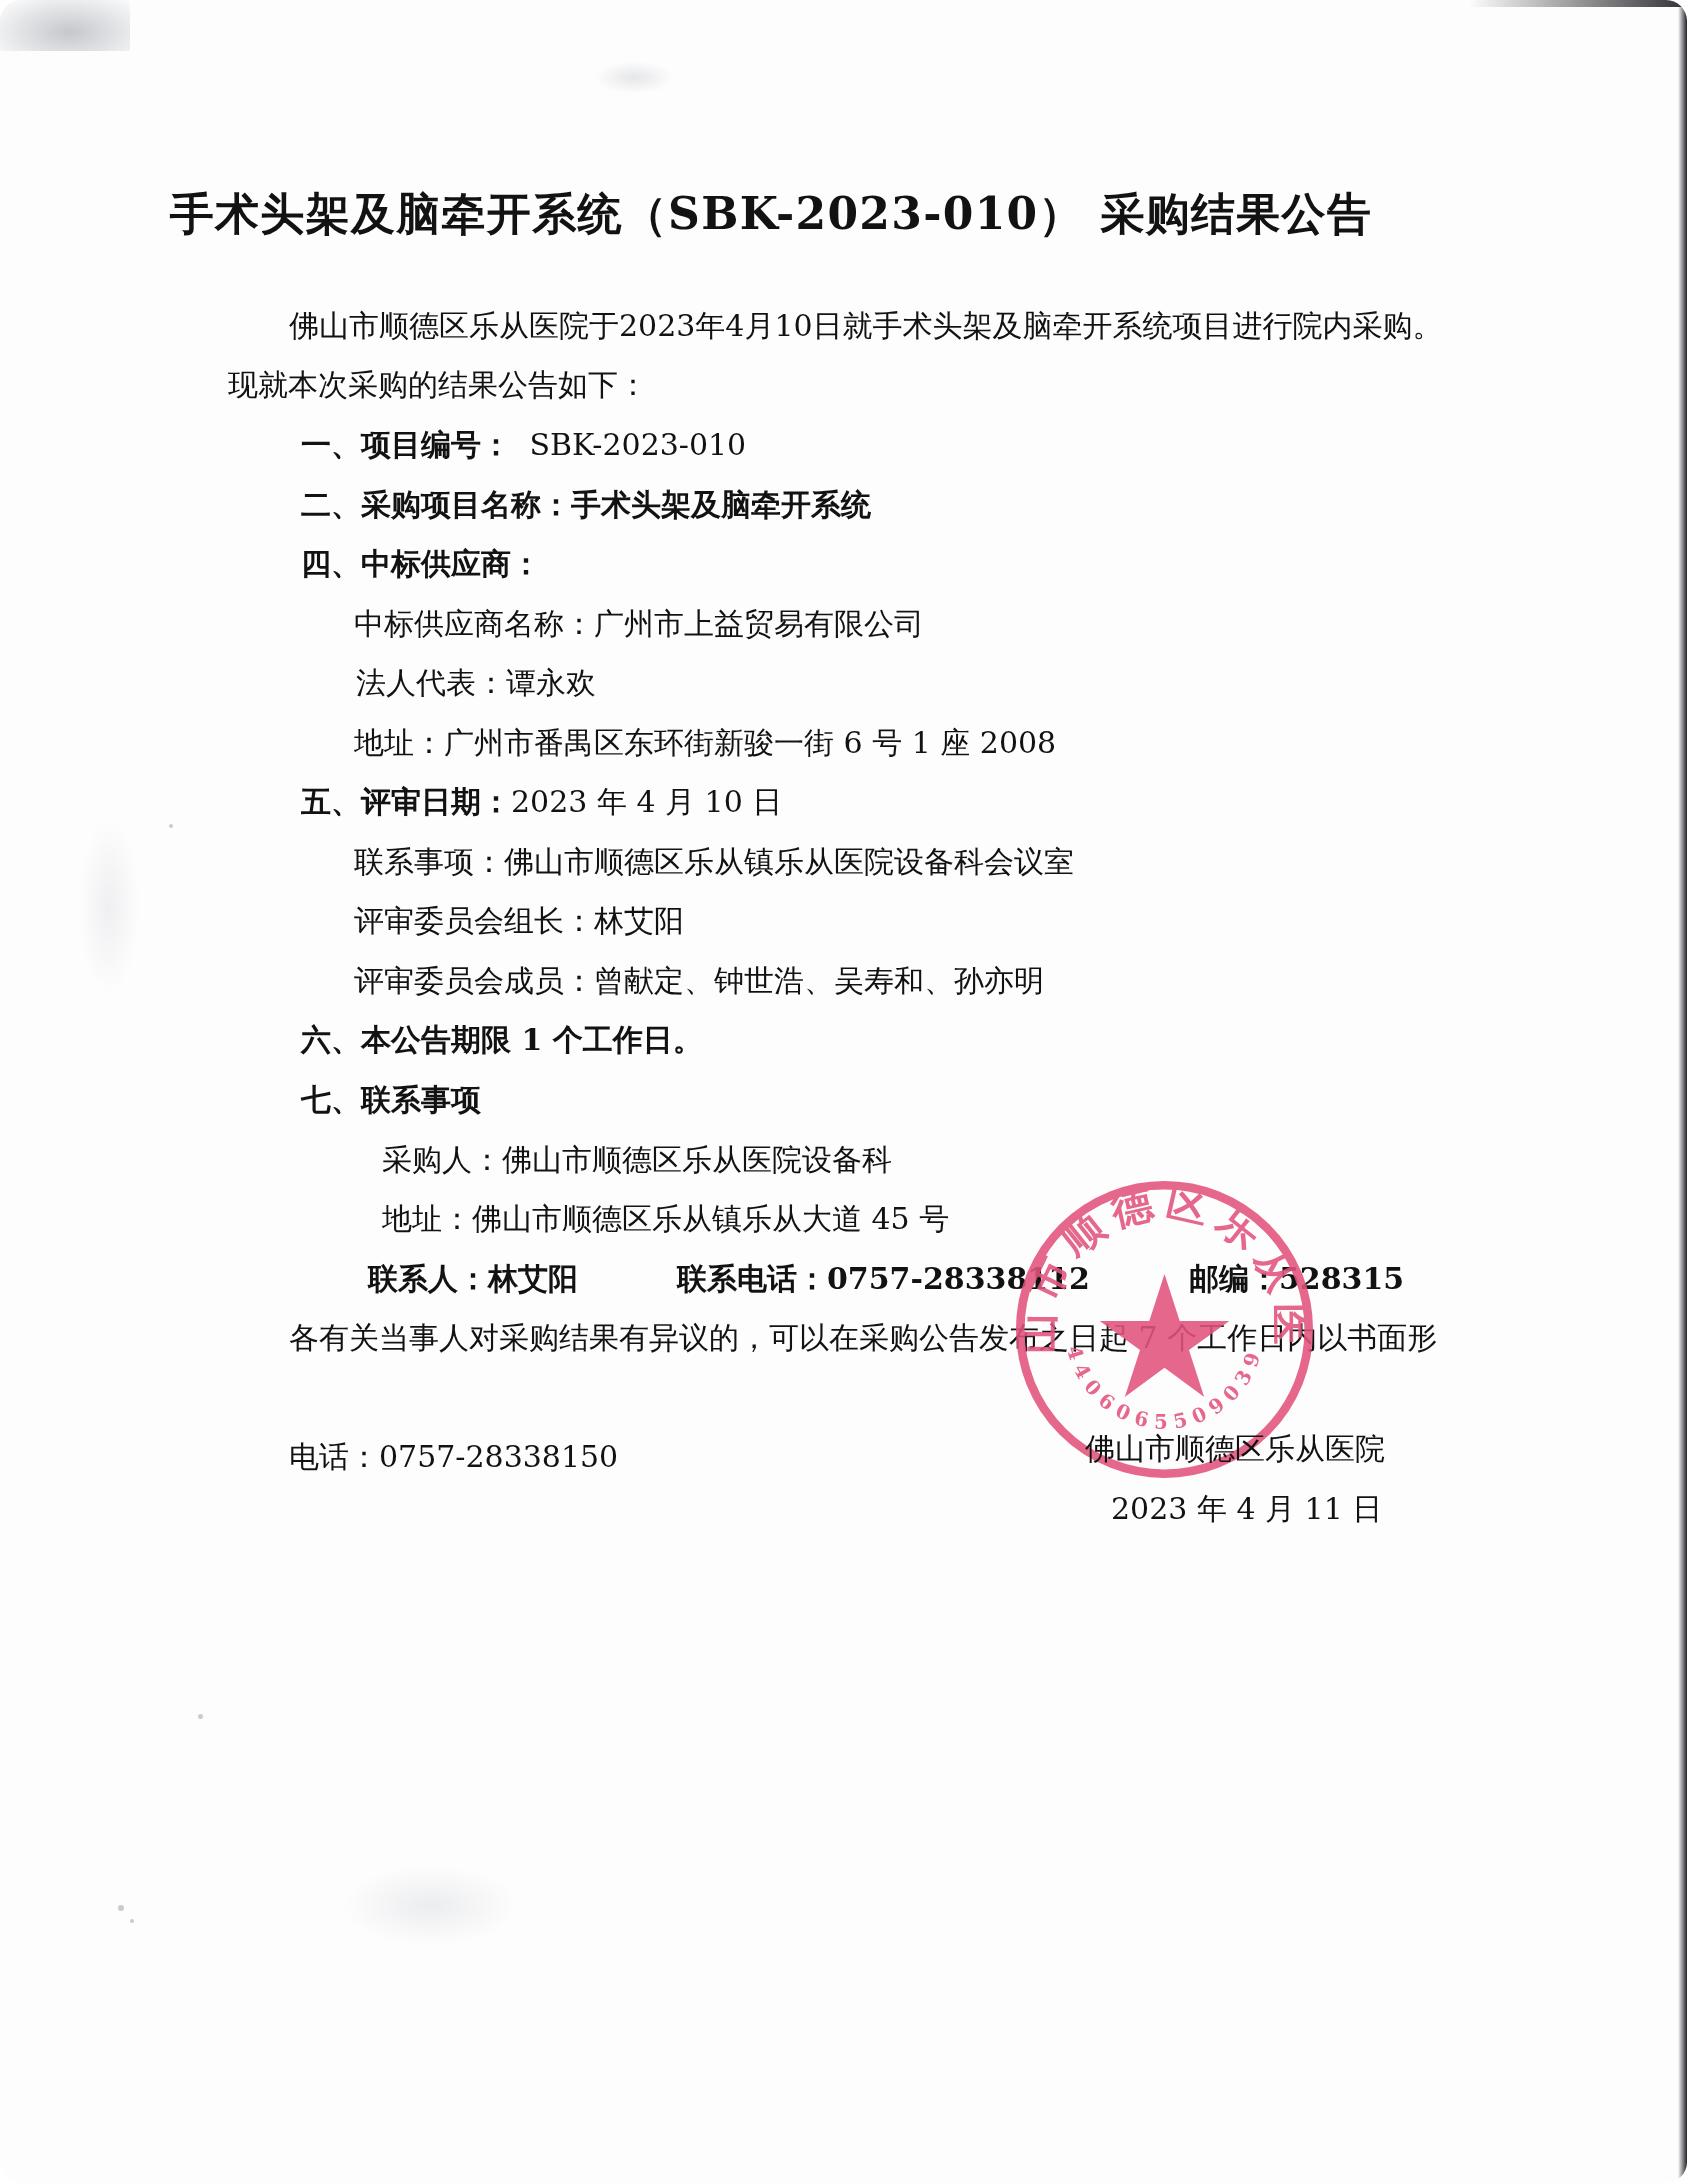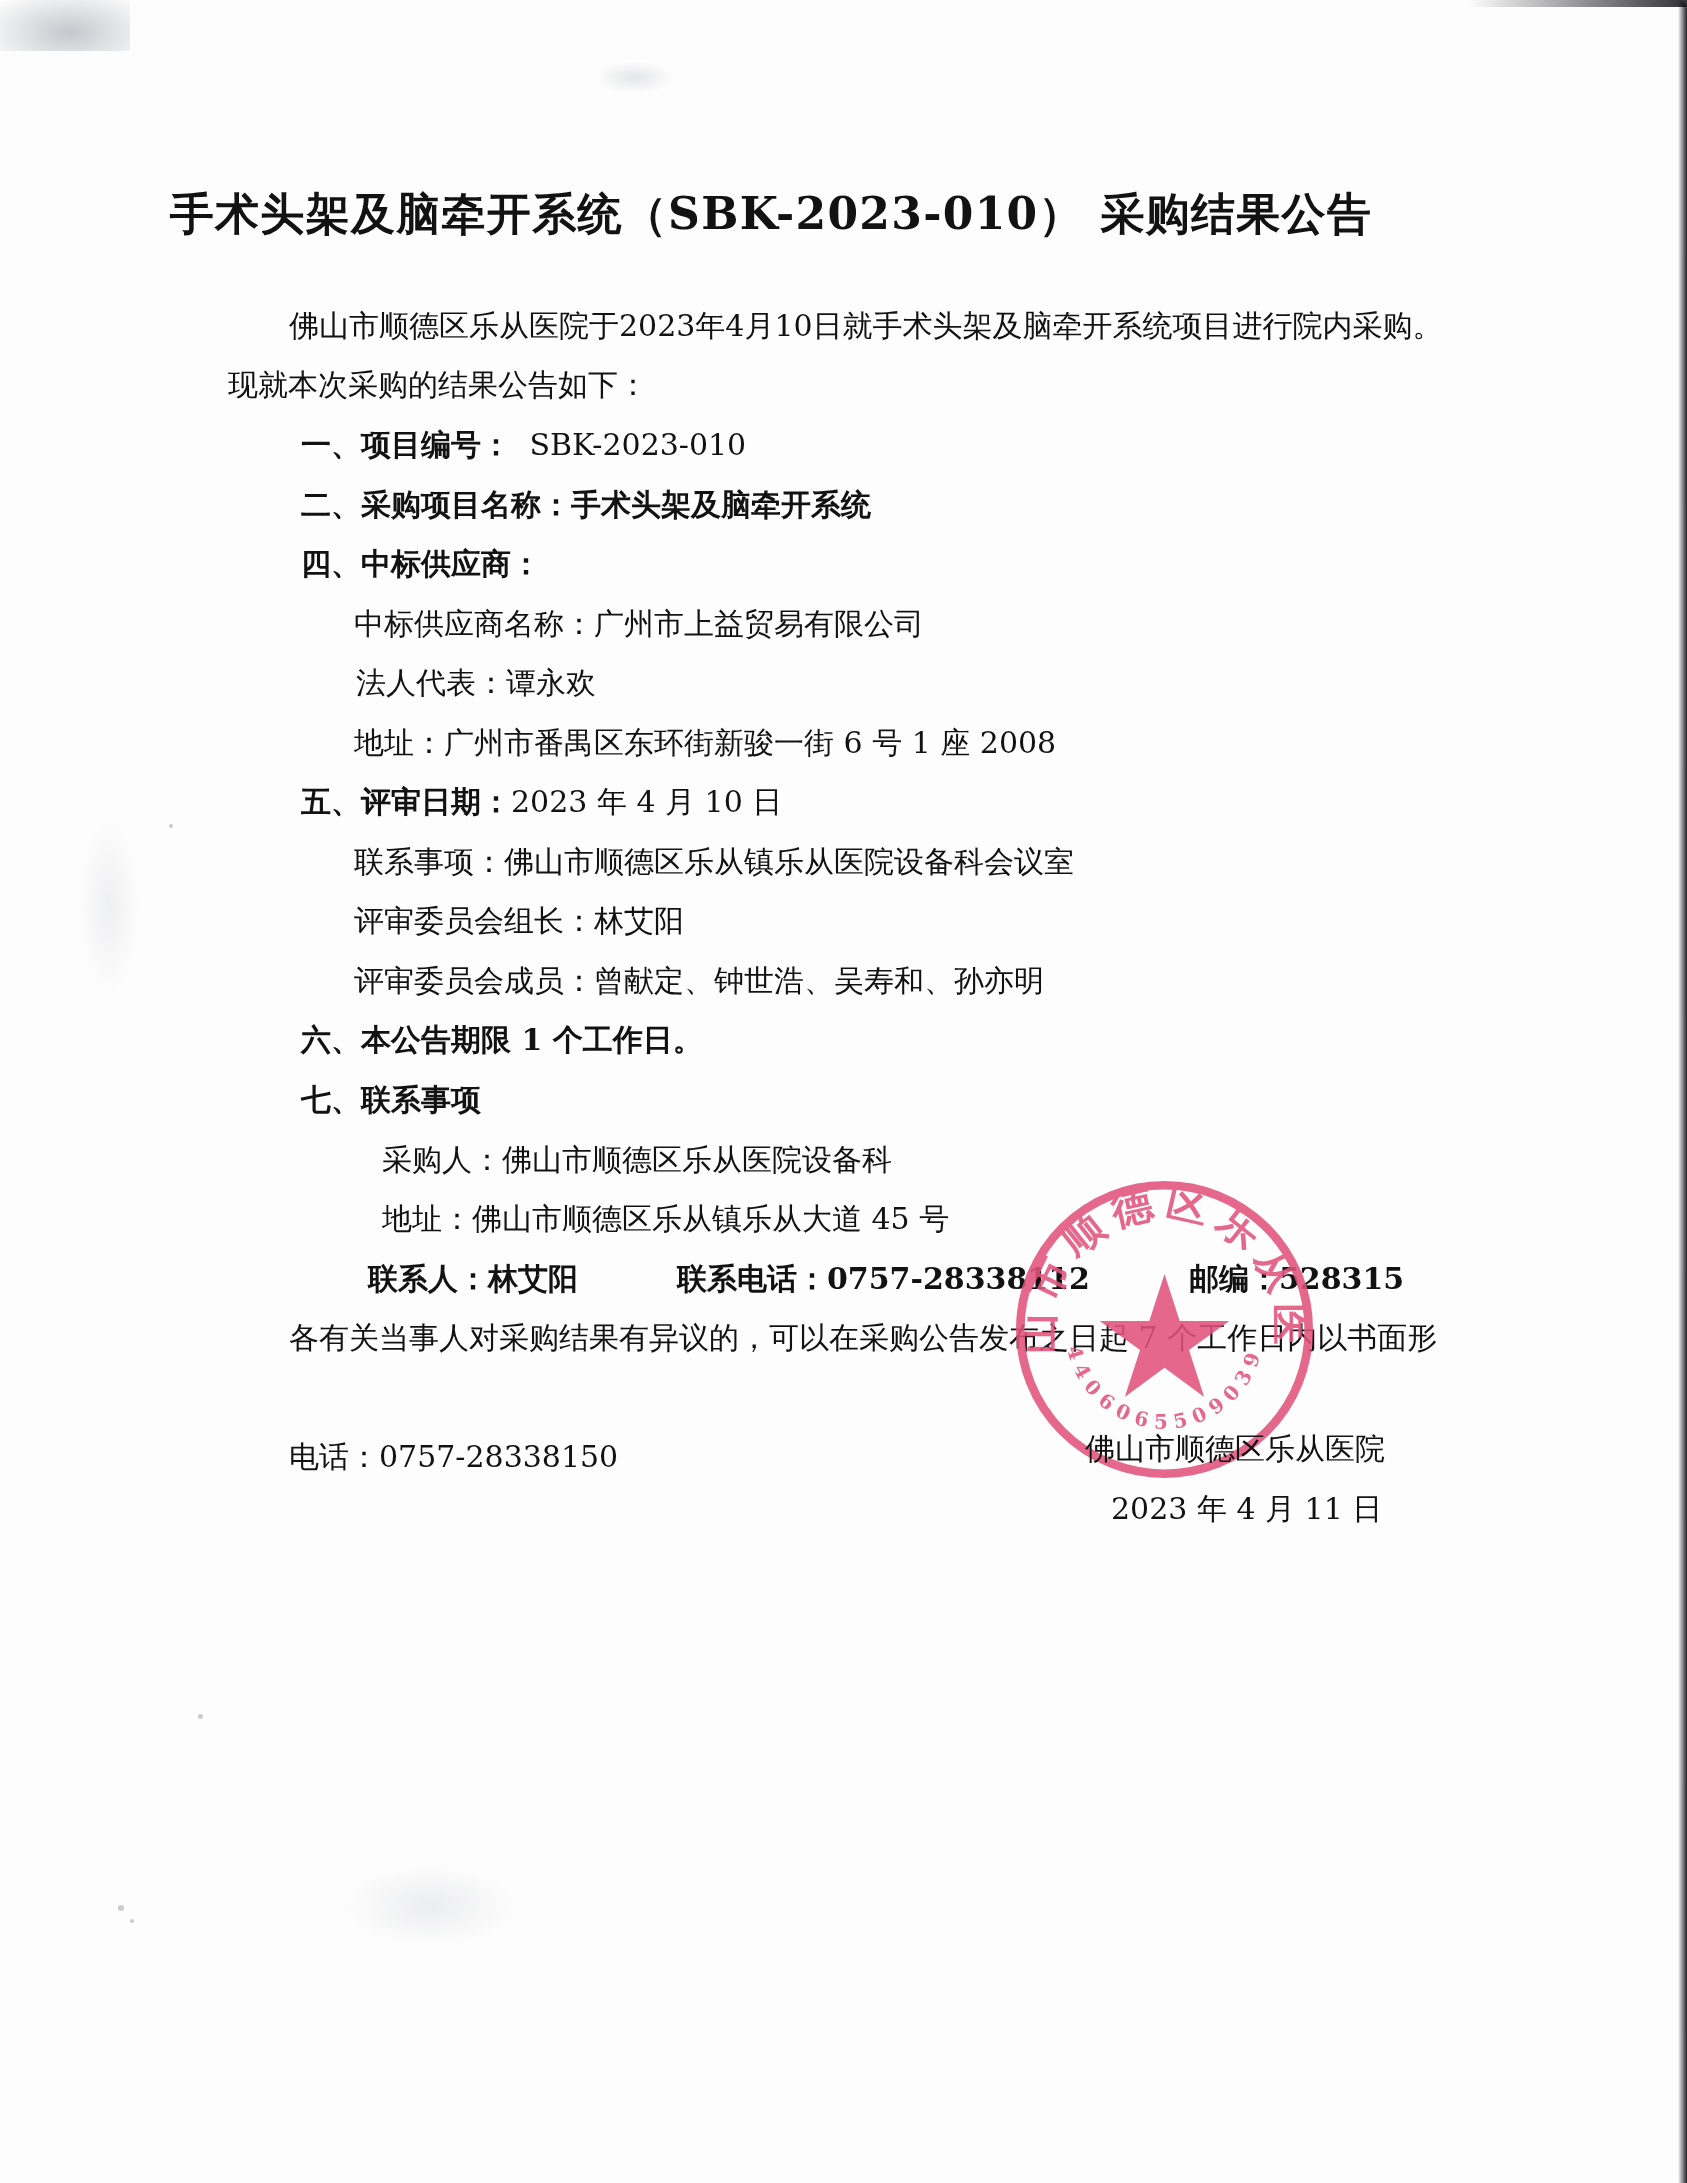--- a/index.html
+++ b/index.html
@@ -8,20 +8,21 @@
     background: #ffffff;
   }
   #page {
     position: relative;
     width: 1687px;
     height: 2183px;
     background: #fdfdfd;
     overflow: hidden;
     font-family: "DejaVu Serif", "Liberation Serif", serif;
     color: #121212;
+    border-radius: 21px;
   }
 
   
   .scan-edge-right {
     position: absolute;
     top: 0; right: 0;
     width: 9.3px; height: 2183px;
     background: linear-gradient(to right, rgba(20,20,26,0.0), rgba(14,14,20,0.92));
     border-top-right-radius: 17px;
   }

